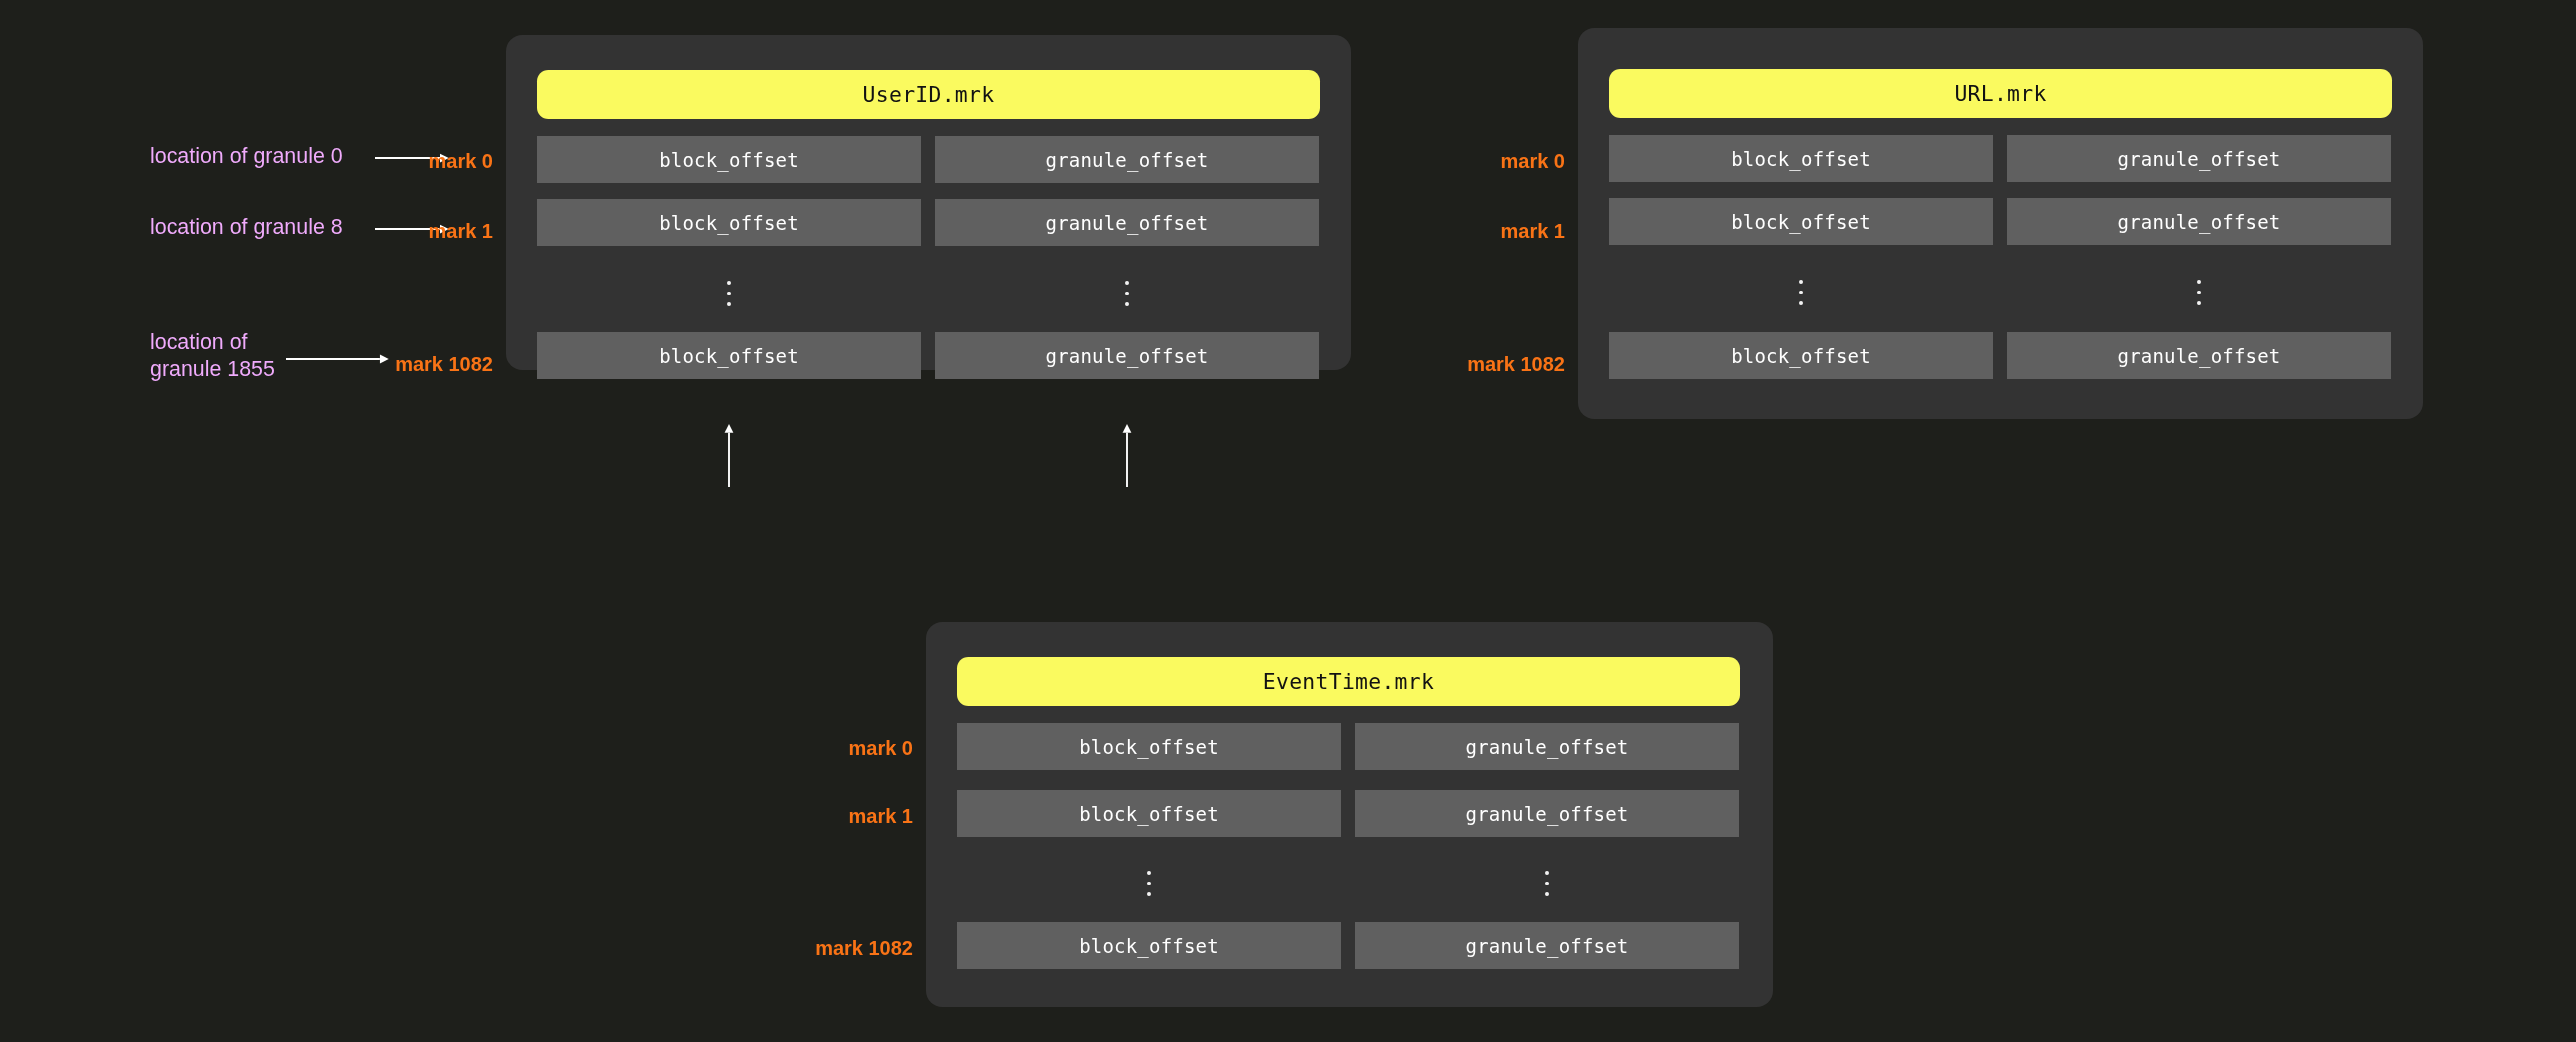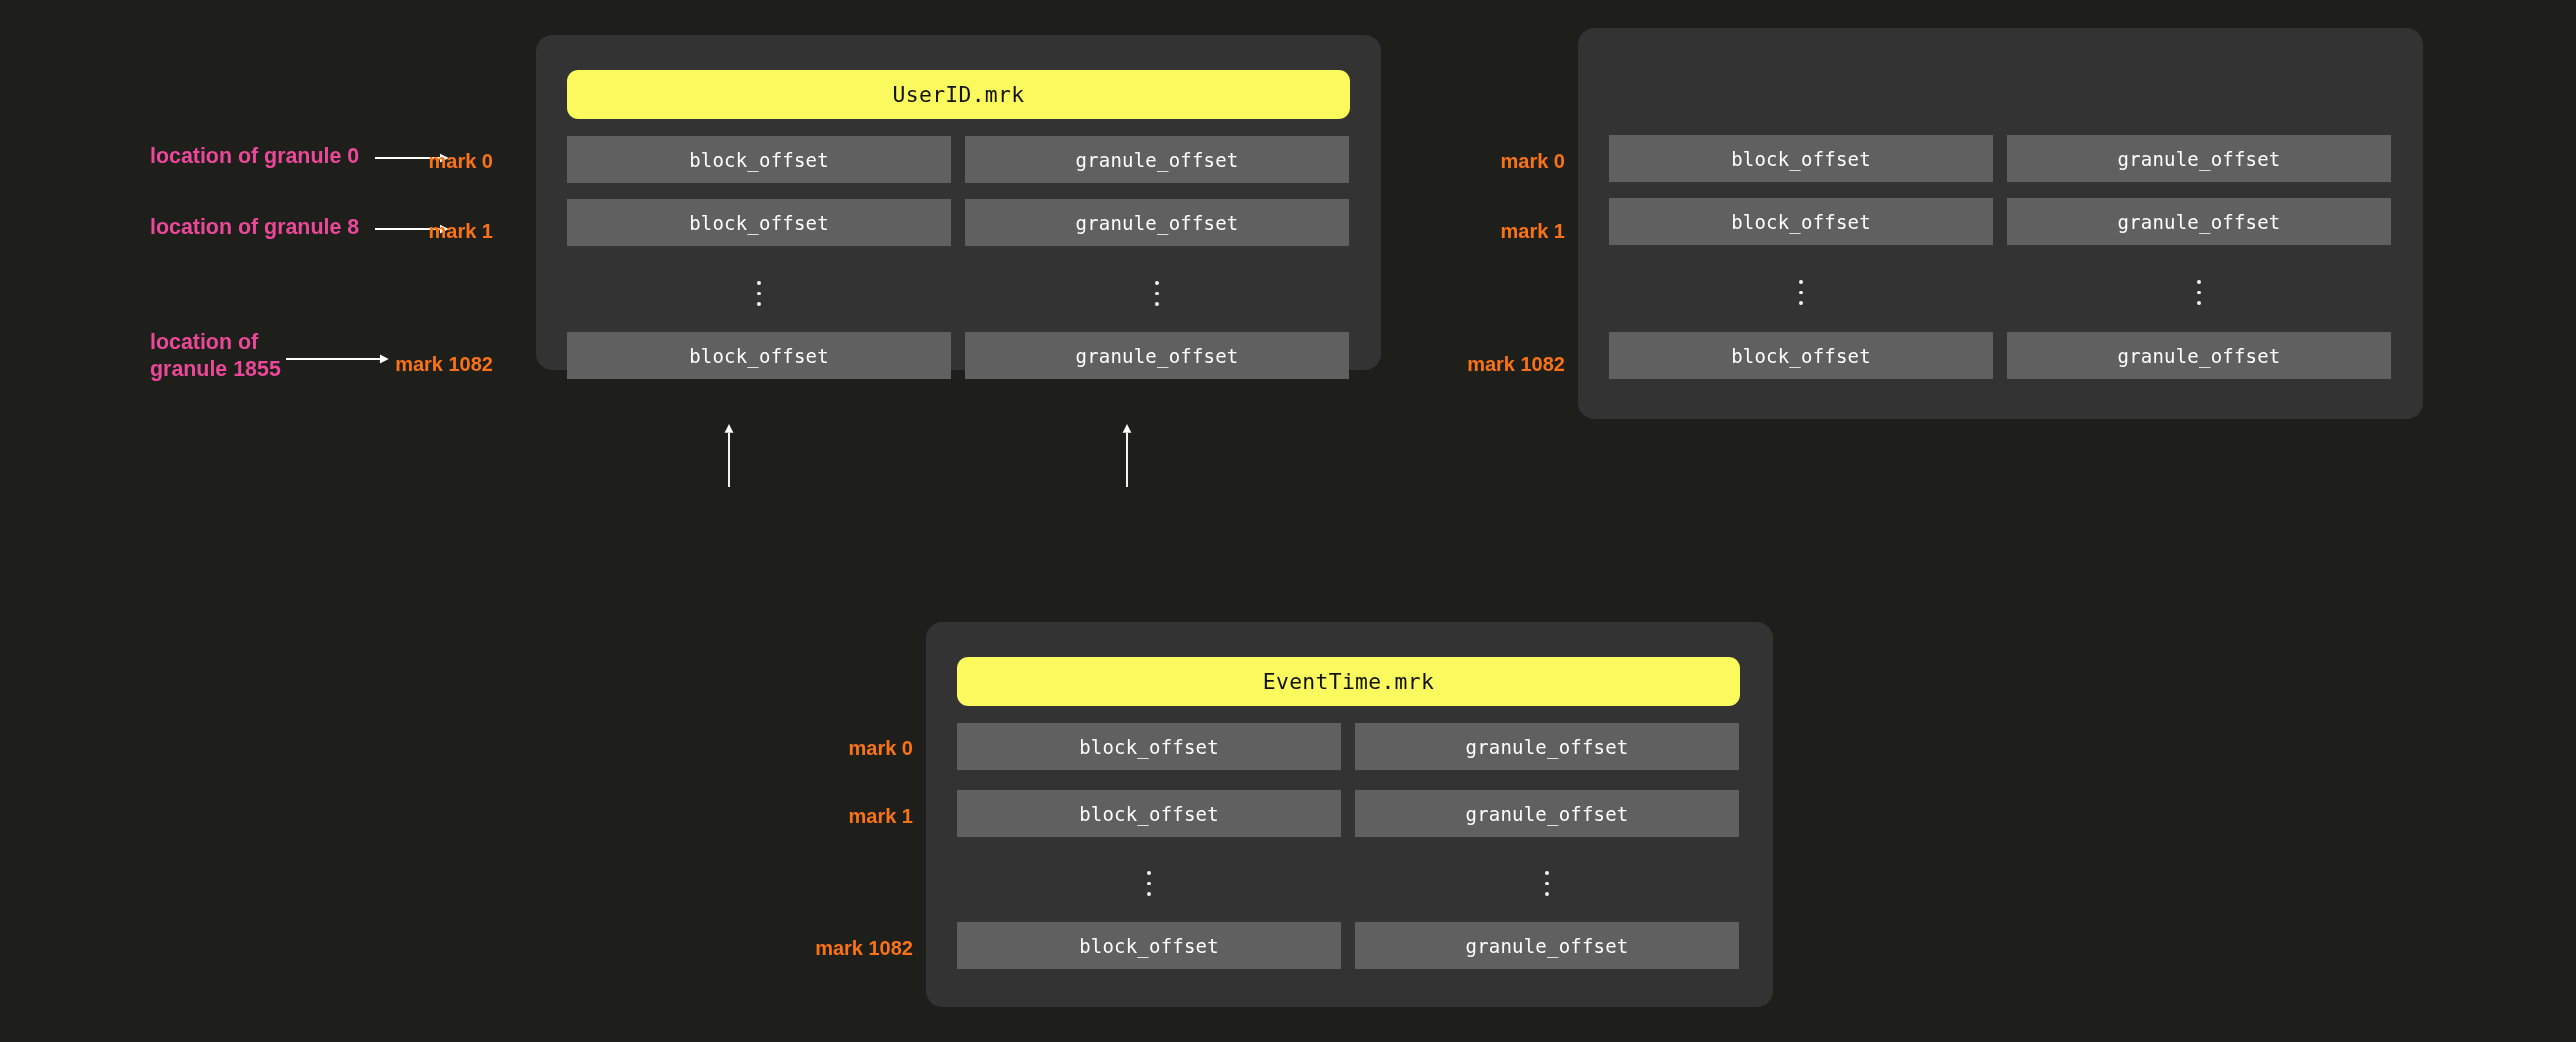--- a/index.html
+++ b/index.html
@@ -83,22 +83,22 @@
     color: #f97316;
     font-weight: 700;
     text-align: right;
     white-space: nowrap;
     line-height: 1.15;
   }
 
   
   .granule-note {
     position: absolute;
-    color: #ec4899;
-    font-weight: 700;
+    color: #f0abfc;
+    font-weight: 400;
     line-height: 1.28;
     white-space: pre-line;
   }
 
   
   .bottom-note {
     position: absolute;
     color: #ffffff;
     font-weight: 700;
     line-height: 1.3;
@@ -132,21 +132,21 @@
   </svg>
 
   <div class="granule-note" style="left:150px; top:329px; font-size:21.4px;">location of
 granule 1855</div>
 
   <svg class="arrow-svg" style="left:286px; top:352px; width:104px; height:14px;" viewBox="0 0 165 22">
     <line x1="0" y1="11" x2="149" y2="11" stroke="#ffffff" stroke-width="3"></line>
     <path d="M149 4 L163 11 L149 18 Z" fill="#ffffff"></path>
   </svg>
 
-  <div class="mrk-card" style="left:536px; top:35px; width:845px; height:335px;padding-left:23px;">
+  <div class="mrk-card" style="left:506px; top:35px; width:845px; height:335px;padding-left:23px;">
 
     <div class="mrk-title" style="left:31px; top:35px; width:783px; height:49px; font-size:21.4px;">UserID.mrk</div>
 
     <div class="mrk-row" style="left:31px; top:101px; width:783px; height:47px; gap:14px;">
       <div class="mrk-cell" style="width:384px; height:47px; font-size:19px;">block_offset</div>
       <div class="mrk-cell" style="width:384px; height:47px; font-size:19px;">granule_offset</div>
     </div>
 
     <div class="mrk-row" style="left:31px; top:164px; width:783px; height:47px; gap:14px;">
       <div class="mrk-cell" style="width:384px; height:47px; font-size:19px;">block_offset</div>
@@ -175,20 +175,21 @@
       <div class="mrk-cell" style="width:384px; height:47px; font-size:19px;">granule_offset</div>
     </div>
   </div>
 
   <div class="mark-label" style="left:314px; top:150px; width:179px; font-size:20px;">mark 0</div>
   <div class="mark-label" style="left:314px; top:220px; width:179px; font-size:20px;">mark 1</div>
   <div class="mark-label" style="left:314px; top:353px; width:179px; font-size:20px;">mark 1082</div>
 
   <div class="mrk-card" style="left:1578px; top:28px; width:845px; height:391px;">
 
+    <div class="mrk-title" style="left:31px; top:41px; width:783px; height:49px; font-size:21.4px;">URL.mrk</div>
 
     <div class="mrk-row" style="left:31px; top:107px; width:783px; height:47px; gap:14px;">
       <div class="mrk-cell" style="width:384px; height:47px; font-size:19px;">block_offset</div>
       <div class="mrk-cell" style="width:384px; height:47px; font-size:19px;">granule_offset</div>
     </div>
 
     <div class="mrk-row" style="left:31px; top:170px; width:783px; height:47px; gap:14px;">
       <div class="mrk-cell" style="width:384px; height:47px; font-size:19px;">block_offset</div>
       <div class="mrk-cell" style="width:384px; height:47px; font-size:19px;">granule_offset</div>
     </div>

